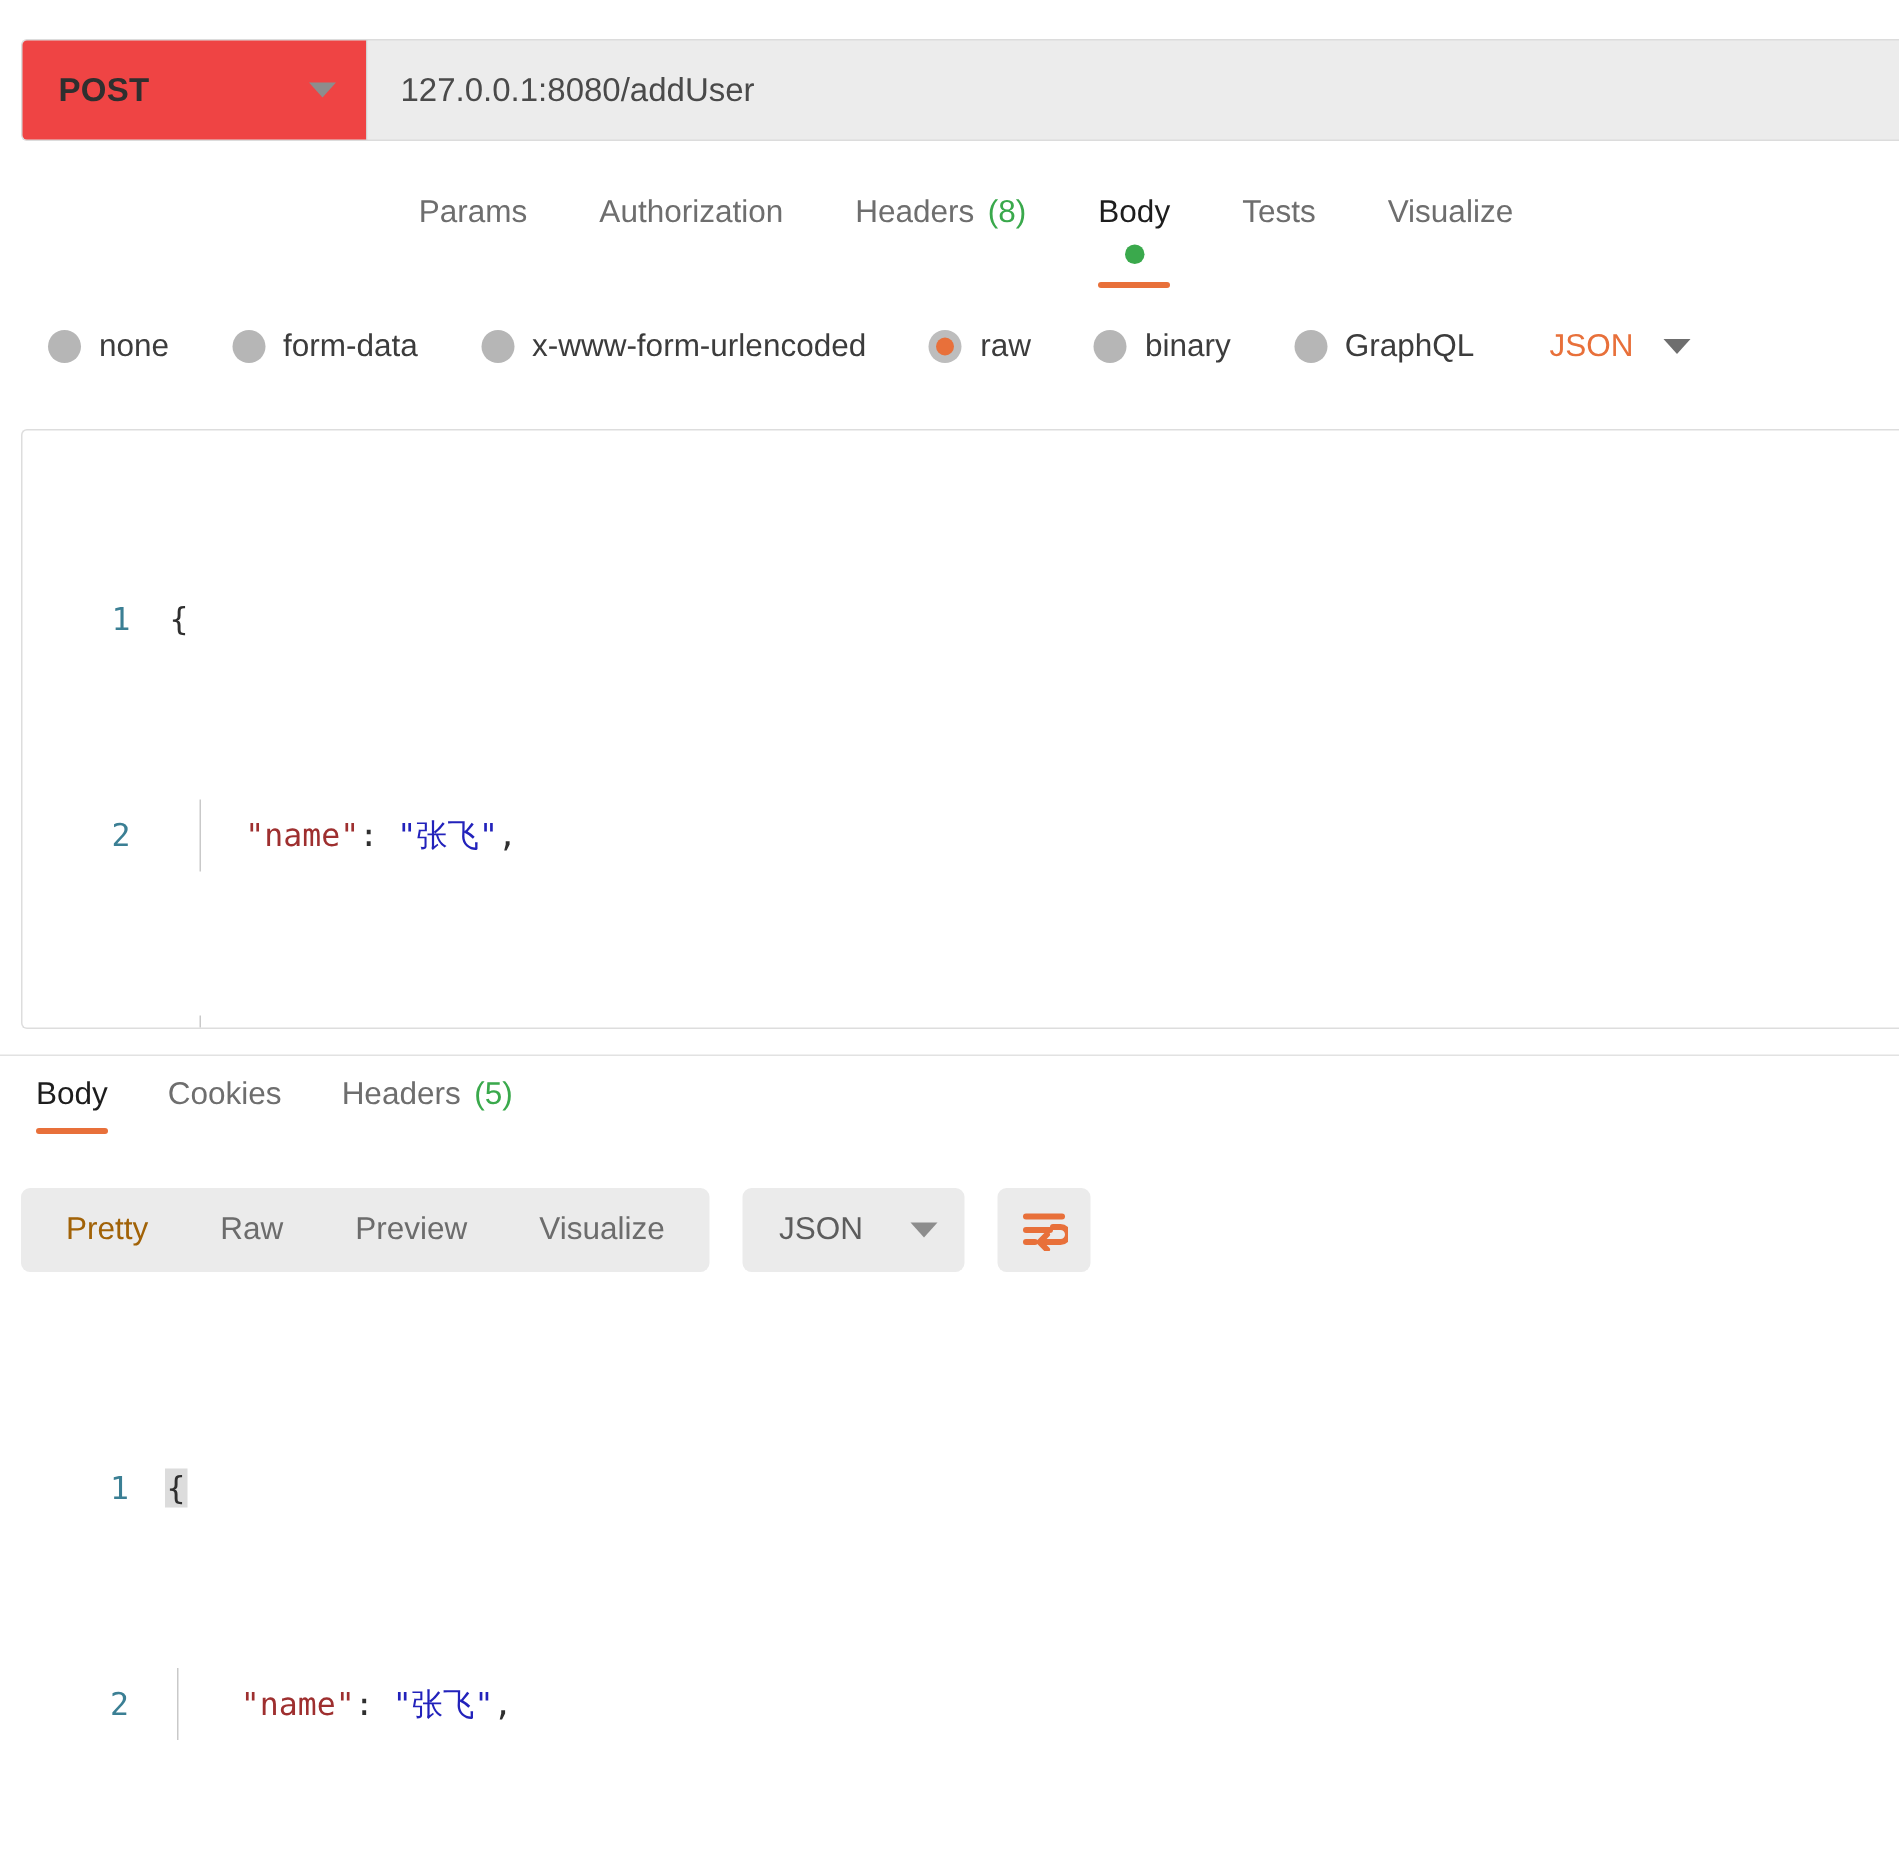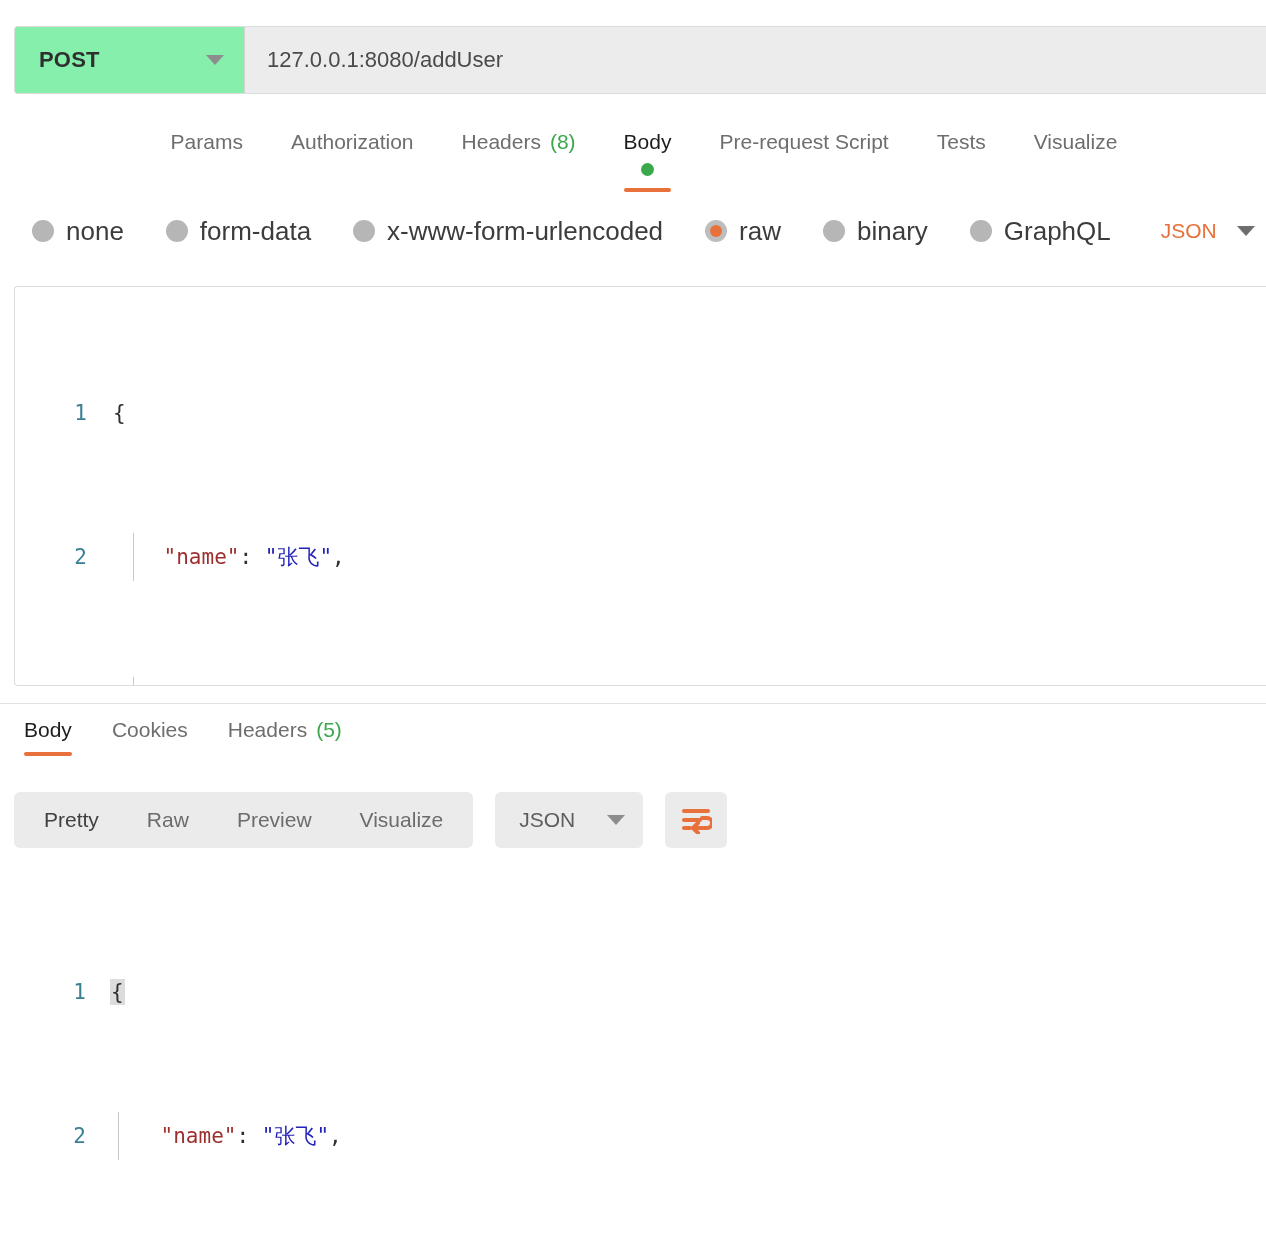--- a/index.html
+++ b/index.html
@@ -13,21 +13,21 @@
   }
 
   
   .url-bar {
     position: absolute; left: 14px; top: 26px;
     width: 1266px; height: 68px;
     display: flex; align-items: stretch;
   }
   .method-select {
     width: 230px;
-    background: #86efac;
+    background: #ef4444;
     border: 1px solid #dcdcdc;
     border-right: none;
     border-radius: 4px 0 0 4px;
     display: flex; align-items: center; justify-content: space-between;
     padding: 0 20px 0 24px;
     cursor: pointer;
   }
   .method-select .label {
     font-size: 22px; font-weight: 700; color: #2f2f2f; letter-spacing: .2px;
   }
@@ -79,21 +79,21 @@
   
   .body-types {
     position: absolute; left: 0; top: 204px;
     width: 1266px; height: 54px;
     display: flex; align-items: center;
     padding-left: 32px;
   }
   .radio-opt {
     display: flex; align-items: center; gap: 12px;
     margin-right: 42px;
-    font-size: 26px; color: #3c3c3c;
+    font-size: 21px; color: #3c3c3c;
     cursor: pointer; white-space: nowrap;
   }
   .radio {
     width: 22px; height: 22px; border-radius: 50%;
     background: #b6b6b6;
     display: flex; align-items: center; justify-content: center;
     flex: none;
   }
   .radio.selected { background: #bdbdbd; }
   .radio.selected::after {
@@ -176,21 +176,21 @@
     border-radius: 6px;
     display: flex; align-items: center;
     height: 56px; padding: 0 6px;
   }
   .seg {
     padding: 0 24px; height: 44px;
     display: flex; align-items: center;
     font-size: 21px; color: #6c6c6c;
     border-radius: 4px; cursor: pointer; white-space: nowrap;
   }
-  .seg.active { color: #404040; }
+  .seg.active { color: #a16207; }
   .fmt-select {
     background: #ebebeb; border-radius: 6px;
     height: 56px; width: 148px;
     display: flex; align-items: center; justify-content: space-between;
     padding: 0 18px 0 24px; cursor: pointer;
   }
   .fmt-select .flabel { font-size: 21px; color: #5d5d5d; }
   .wrap-btn {
     background: #ebebeb; border-radius: 6px;
     width: 62px; height: 56px;
@@ -224,23 +224,20 @@
   <div class="tab">
     <span>Authorization</span>
   </div>
   <div class="tab">
     <span>Headers</span>
     <span class="count">(8)</span>
   </div>
   <div class="tab active">
     <span>Body</span>
     <span class="green-dot"></span>
-  </div>
-  <div class="tab">
-    <span>Pre-request Script</span>
   </div>
   <div class="tab">
     <span>Tests</span>
   </div>
   <div class="tab">
     <span>Visualize</span>
   </div>
 </div>
 
 <div class="body-types">

